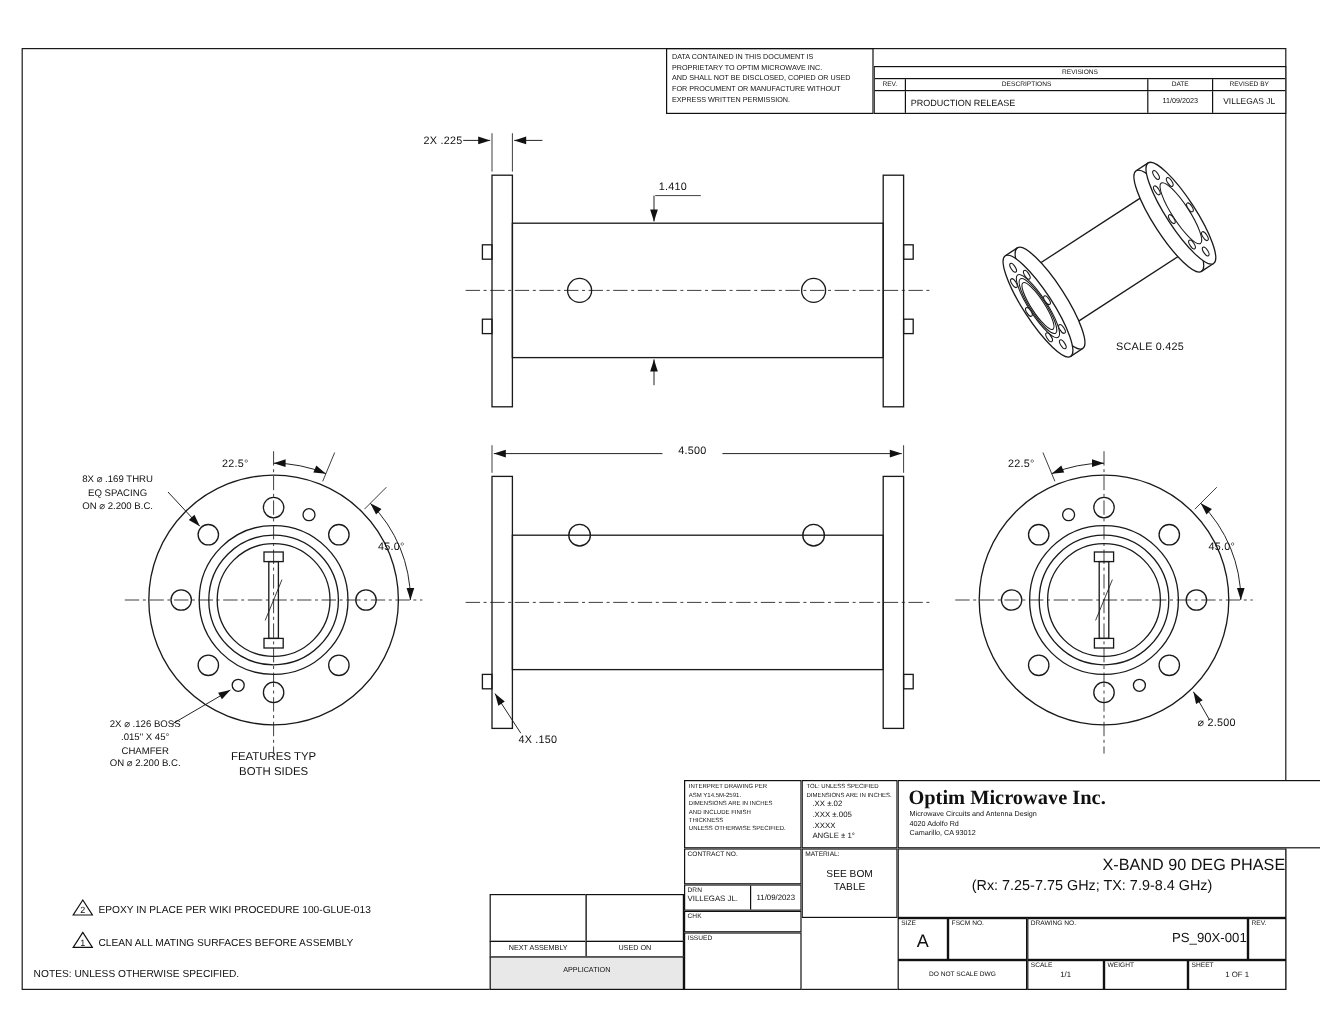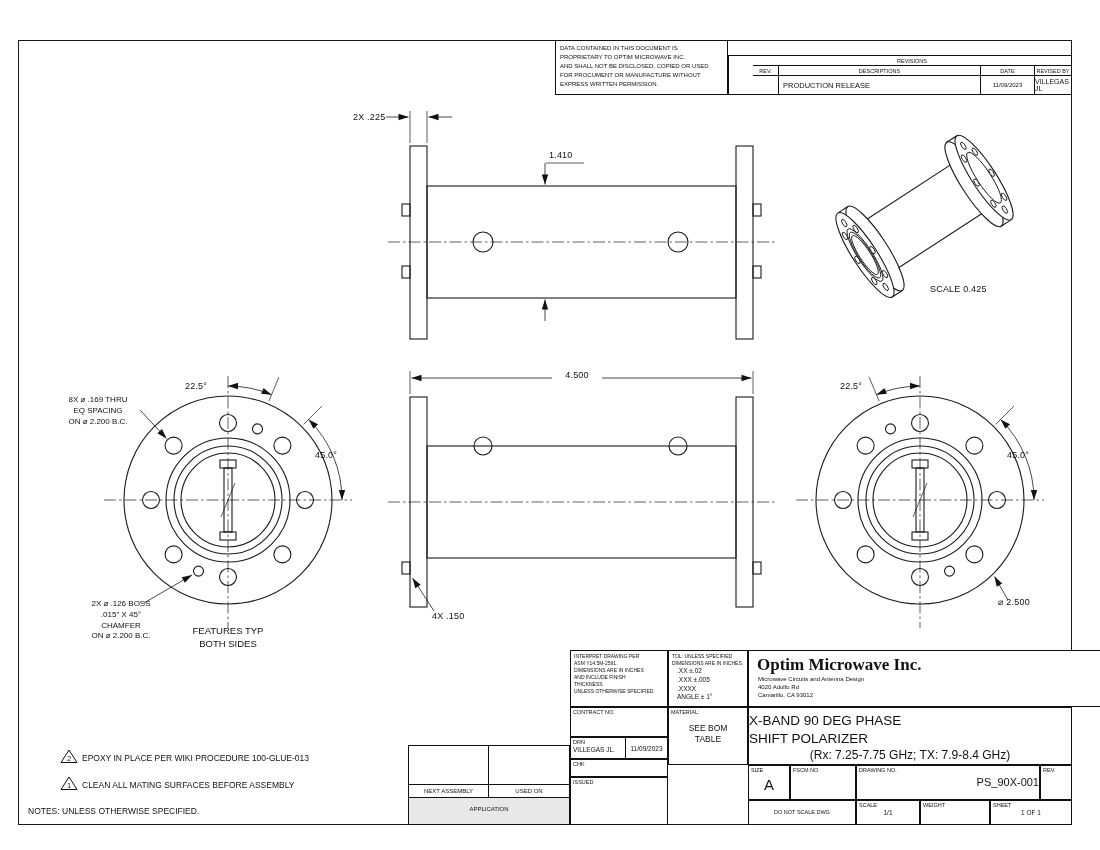--- a/index.html
+++ b/index.html
@@ -21,40 +21,40 @@
   .pre { white-space:pre-line; }
   .dimtxt { position:absolute; font-size:9px; color:#111; letter-spacing:0.2px; }
   .note8 { position:absolute; font-size:8px; text-align:center; white-space:pre-line; line-height:1.35; }
   .note95{ position:absolute; font-size:9.5px; text-align:center; white-space:pre-line; line-height:1.4; }
 
   
   .notice { position:absolute; left:555px; top:40px; width:173px; height:55px;
             border:1px solid #111; font-size:6px; line-height:1.5; padding:3px 4px; white-space:pre-line; }
 
   
-  .revtable { position:absolute; left:728px; top:55px; width:344px; height:40px; border:1px solid #111; background:#fff;padding-left:24px; }
+  .revtable { position:absolute; left:728px; top:55px; width:344px; height:40px; border:1px solid #111; background:#fff; }
   .rt-title { height:10px; line-height:10px; text-align:center; font-size:5.5px; border-bottom:1px solid #111; }
   .rt-row { display:flex; }
   .rt-row > div { border-right:1px solid #111; overflow:hidden; }
   .rt-row > div:last-child { border-right:none; }
   .rt-head { height:10px; border-bottom:1px solid #111; }
   .rt-head > div { font-size:5.5px; line-height:10px; text-align:center; }
   .rt-data { height:18px; }
   .rt-data > div { display:flex; align-items:center; }
 
   
   .cell { position:absolute; border:1px solid #111; background:#fff; }
   .lbl  { font-size:5.5px; padding:1px 2px; }
   .tiny { font-size:5px; line-height:1.4; padding:2px 3px; }
   .tolh { font-size:5px; line-height:1.3; padding:2px 3px 0; }
   .tolv { font-size:6.5px; line-height:1.35; padding:1px 8px; }
   .company-name { font-family:"Liberation Serif", serif; font-weight:bold; font-size:17px; padding:4px 8px 1px; }
   .company-addr { font-size:6px; line-height:1.3; padding:0 9px; }
   .val85 { font-size:8.5px; text-align:center; line-height:1.35; margin-top:7px; }
-  .t12  { font-size:13.5px; text-align:left; line-height:1.3; }
+  .t12  { font-size:13.5px; text-align:right; line-height:1.3; }
   .t3   { font-size:12px; text-align:center; line-height:1.4; }
   .bigA { font-size:15px; text-align:center; margin-top:2px; }
   .cval { font-size:6.5px; text-align:center; }
   .ctr  { text-align:right; }
   .noscale { font-size:5.5px; text-align:center; line-height:23px; }
   .drnflex { display:flex; height:100%; }
   .drnleft { width:55px; border-right:1px solid #111; padding:1px 2px; }
   .drnname { font-size:6.5px; margin-top:1px; }
   .drndate { flex:1; font-size:6.5px; display:flex; align-items:center; justify-content:center; }
   .apphead { font-size:6px; text-align:center; line-height:13px; }
@@ -306,21 +306,20 @@
   </div>
 
   <div class="cell" style="left:668px; top:707px; width:80px; height:58px">
     <div class="lbl">MATERIAL:</div>
     <div class="val85 pre">SEE BOM
 TABLE</div>
   </div>
 
   <div class="cell" style="left:748px; top:707px; width:324px; height:58px">
     <div class="t12" style="margin-top:4px">X-BAND 90 DEG PHASE</div>
-    <div class="t12">SHIFT POLARIZER</div>
     <div class="t3">(Rx: 7.25-7.75 GHz; TX: 7.9-8.4 GHz)</div>
   </div>
 
   <div class="cell" style="left:748px; top:765px; width:42px; height:35px">
     <div class="lbl">SIZE</div>
     <div class="bigA">A</div>
   </div>
   <div class="cell" style="left:790px; top:765px; width:66px; height:35px">
     <div class="lbl">FSCM NO.</div>
   </div>

